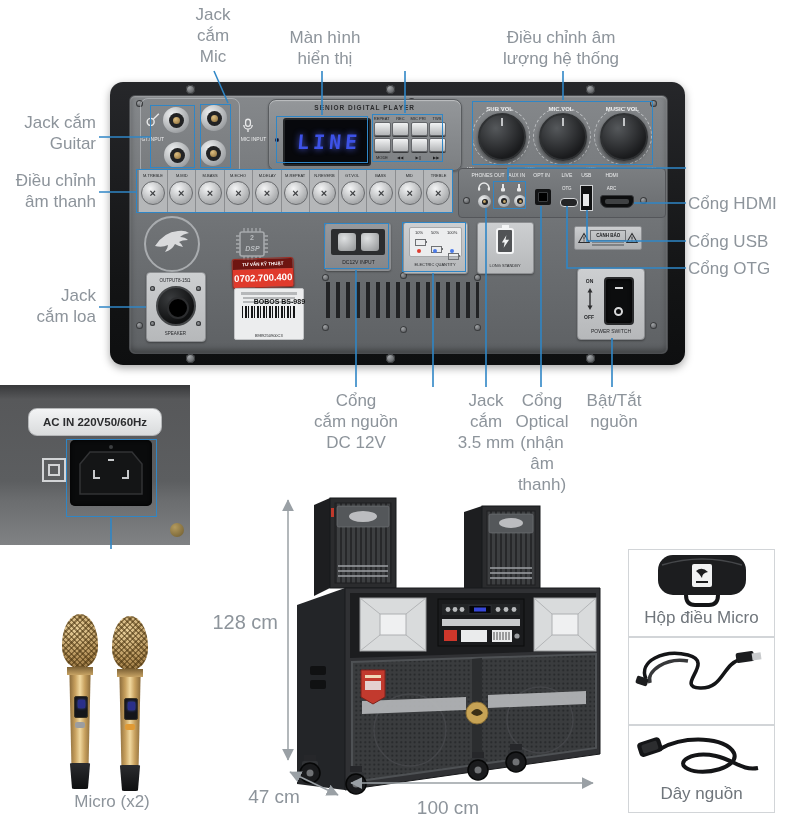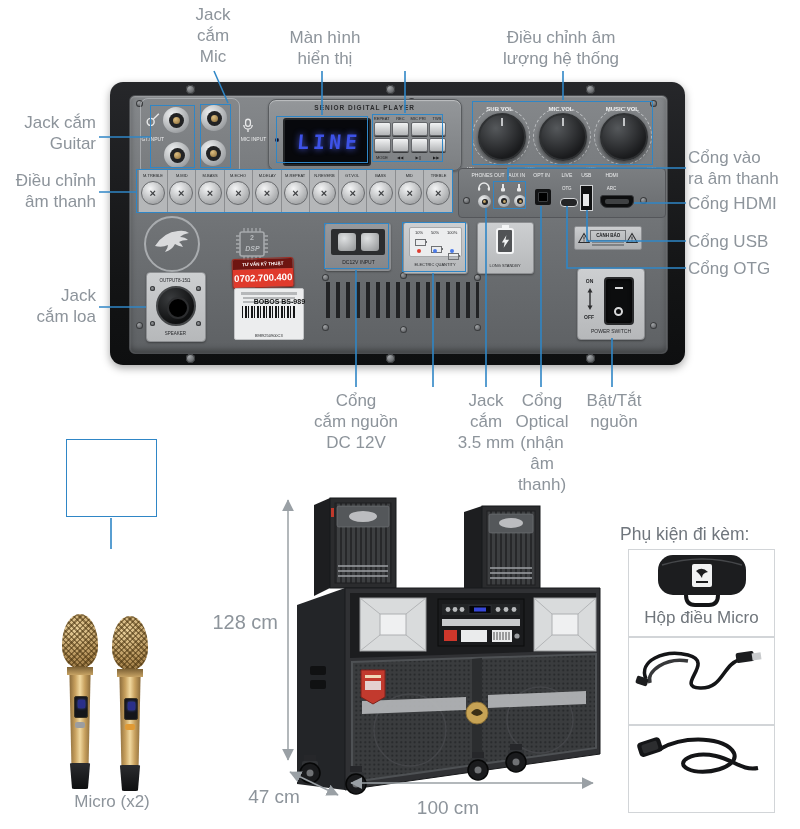--- a/index.html
+++ b/index.html
@@ -514,20 +514,36 @@
       <div class="abs" style="left:26px;top:8px;width:30px;height:48px;background:#0c0d0e;border:2px solid #28292b;border-radius:4px;box-sizing:border-box;box-shadow:inset 0 0 4px #000">
         <div style="position:absolute;left:9px;top:8px;width:8px;height:2px;background:#d8d9da"></div>
         <div style="position:absolute;left:8px;top:28px;width:9px;height:9px;border:2px solid #d8d9da;border-radius:50%;box-sizing:border-box"></div>
       </div>
       <div class="cc" style="left:3px;top:58px;width:60px;height:9px;color:#26272a">
           <span class="f5">POWER SWITCH</span>
         </div>
     </div>
   </div>
 
+  <div class="acphoto">
+    <div class="acplate">
+        <span>AC IN 220V50/60Hz</span>
+      </div>
+    <div class="dins">
+        <div></div>
+      </div>
+    <div class="inlet">
+      <svg width="82" height="66" viewBox="0 0 82 66">
+        <polygon points="20,12 62,12 72,24 72,54 10,54 10,24" fill="#141516" stroke="#323335" stroke-width="1.5"></polygon>
+        <circle cx="41" cy="7" r="2" fill="#3c3e40"></circle>
+        <path d="M24 30 v8 h6 M58 30 v8 h-6 M38 20 h6" stroke="#c7c9cb" stroke-width="2" fill="none"></path>
+      </svg>
+    </div>
+    <div class="abs" style="left:170px;top:138px;width:14px;height:14px;border-radius:50%;background:radial-gradient(circle at 35% 30%,#b39a5e,#6c5a2e)"></div>
+  </div>
 
   <div class="abs" style="left:50px;top:610px;width:160px;height:182px;z-index:1">
     <div class="mic" style="left:12px;top:0">
       <div class="michead"></div>
       <div class="miccollar"></div>
       <div class="micbody"></div>
       <div class="micscr">
           <div></div>
         </div>
       <div class="micbtn" style="background:#9b9da0"></div>
@@ -677,21 +693,20 @@
       <line x1="78" y1="30" x2="78" y2="290" marker-start="url(#ar)" marker-end="url(#ar)"></line>
       <line x1="80" y1="302" x2="128" y2="325" marker-start="url(#ar)" marker-end="url(#ar)"></line>
       <line x1="141" y1="313" x2="383" y2="313" marker-start="url(#ar)" marker-end="url(#ar)"></line>
     </g>
   </svg>
 
   <div class="dim" style="left:206px;top:611px;width:72px;text-align:right;font-size:20px">128 cm</div>
   <div class="dim" style="left:244px;top:786px;width:60px;text-align:center;font-size:19px">47 cm</div>
   <div class="dim" style="left:412px;top:797px;width:72px;text-align:center;font-size:19px">100 cm</div>
 
-  <div class="lbl" style="left:620px;top:524px;width:170px;color:#70767d;font-size:17.5px">Phụ kiện đi kèm:</div>
 
   <div class="accbox" style="top:549px">
     <svg width="143" height="58" viewBox="0 0 143 58" style="margin:1px">
       <rect x="28" y="4" width="88" height="40" rx="15" fill="#1c1d1f"></rect>
       <path d="M32 14 q40 -12 80 0" stroke="#45474a" stroke-width="1.5" fill="none"></path>
       <rect x="62" y="13" width="20" height="23" rx="2" fill="#f1f2f3"></rect>
       <path d="M66 20 q6 -5 12 1 q-6 1 -6 6 q-2 -4 -6 -7 z" fill="#1c1d1f"></path>
       <rect x="66" y="30" width="12" height="2" fill="#1c1d1f"></rect>
       <path d="M56 44 q0 10 9 10 h14 q9 0 9 -10" stroke="#141517" stroke-width="4" fill="none"></path>
     </svg>
@@ -710,20 +725,21 @@
 
   <div class="accbox" style="top:725px">
     <svg width="143" height="58" viewBox="0 0 143 58" style="margin:1px">
       <path d="M30 22 C55 8 96 10 104 26 C110 40 74 50 58 42 C44 35 62 24 86 29 C104 33 112 44 128 41" stroke="#141517" stroke-width="4" fill="none"></path>
       <g transform="rotate(-18 22 20)">
           <rect x="8" y="12" width="24" height="15" rx="4" fill="#141517"></rect>
           <rect x="12" y="15" width="16" height="9" rx="2" fill="#2c2d2f"></rect>
         </g>
     </svg>
   </div>
+  <div class="acap" style="top:784px">Dây nguồn</div>
 
   <div class="lbl c" style="left:183px;top:4px;width:60px">
     <div>Jack</div>
       <div>cắm</div>
       <div>Mic</div>
   </div>
   <div class="lbl c" style="left:283px;top:27px;width:84px">
     <div>Màn hình</div>
       <div>hiển thị</div>
   </div>
@@ -735,24 +751,20 @@
     <div>Điều chỉnh âm</div>
       <div>lượng hệ thống</div>
   </div>
   <div class="lbl r" style="left:0;top:170px;width:96px">
     <div>Điều chỉnh</div>
       <div>âm thanh</div>
   </div>
   <div class="lbl r" style="left:16px;top:285px;width:80px">
     <div>Jack</div>
       <div>cắm loa</div>
-  </div>
-  <div class="lbl" style="left:688px;top:147px;width:104px">
-    <div>Cổng vào</div>
-      <div>ra âm thanh</div>
   </div>
   <div class="lbl" style="left:688px;top:193px;width:104px">Cổng HDMI</div>
   <div class="lbl" style="left:688px;top:231px;width:104px">Cổng USB</div>
   <div class="lbl" style="left:688px;top:258px;width:104px">Cổng OTG</div>
   <div class="lbl c" style="left:310px;top:390px;width:92px">
     <div>Cổng</div>
       <div>cắm nguồn</div>
       <div>DC 12V</div>
   </div>
   <div class="lbl c" style="left:455px;top:390px;width:62px">

